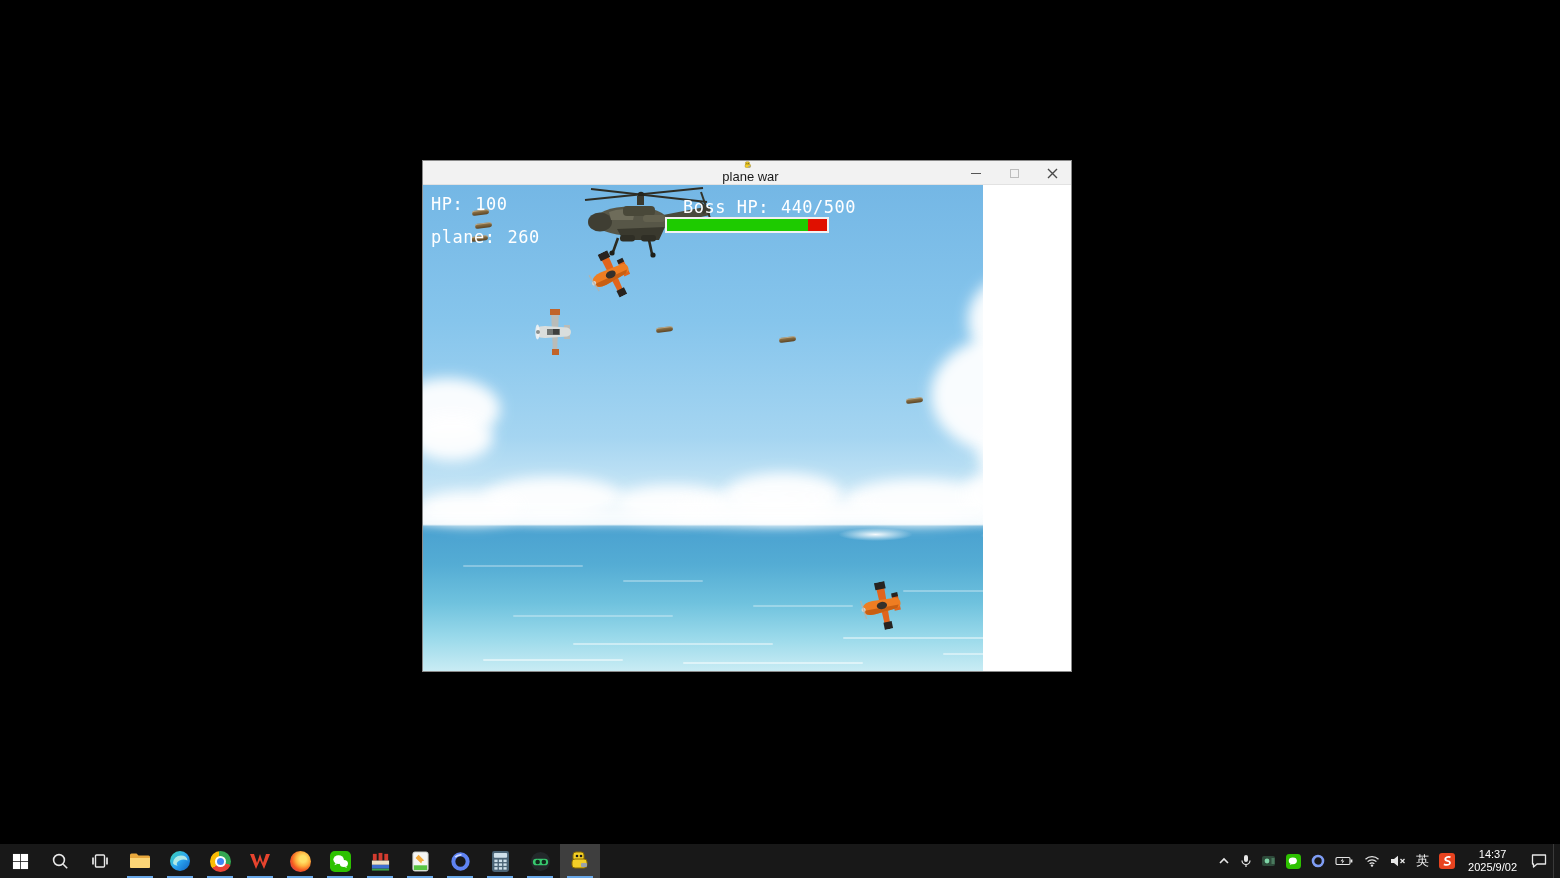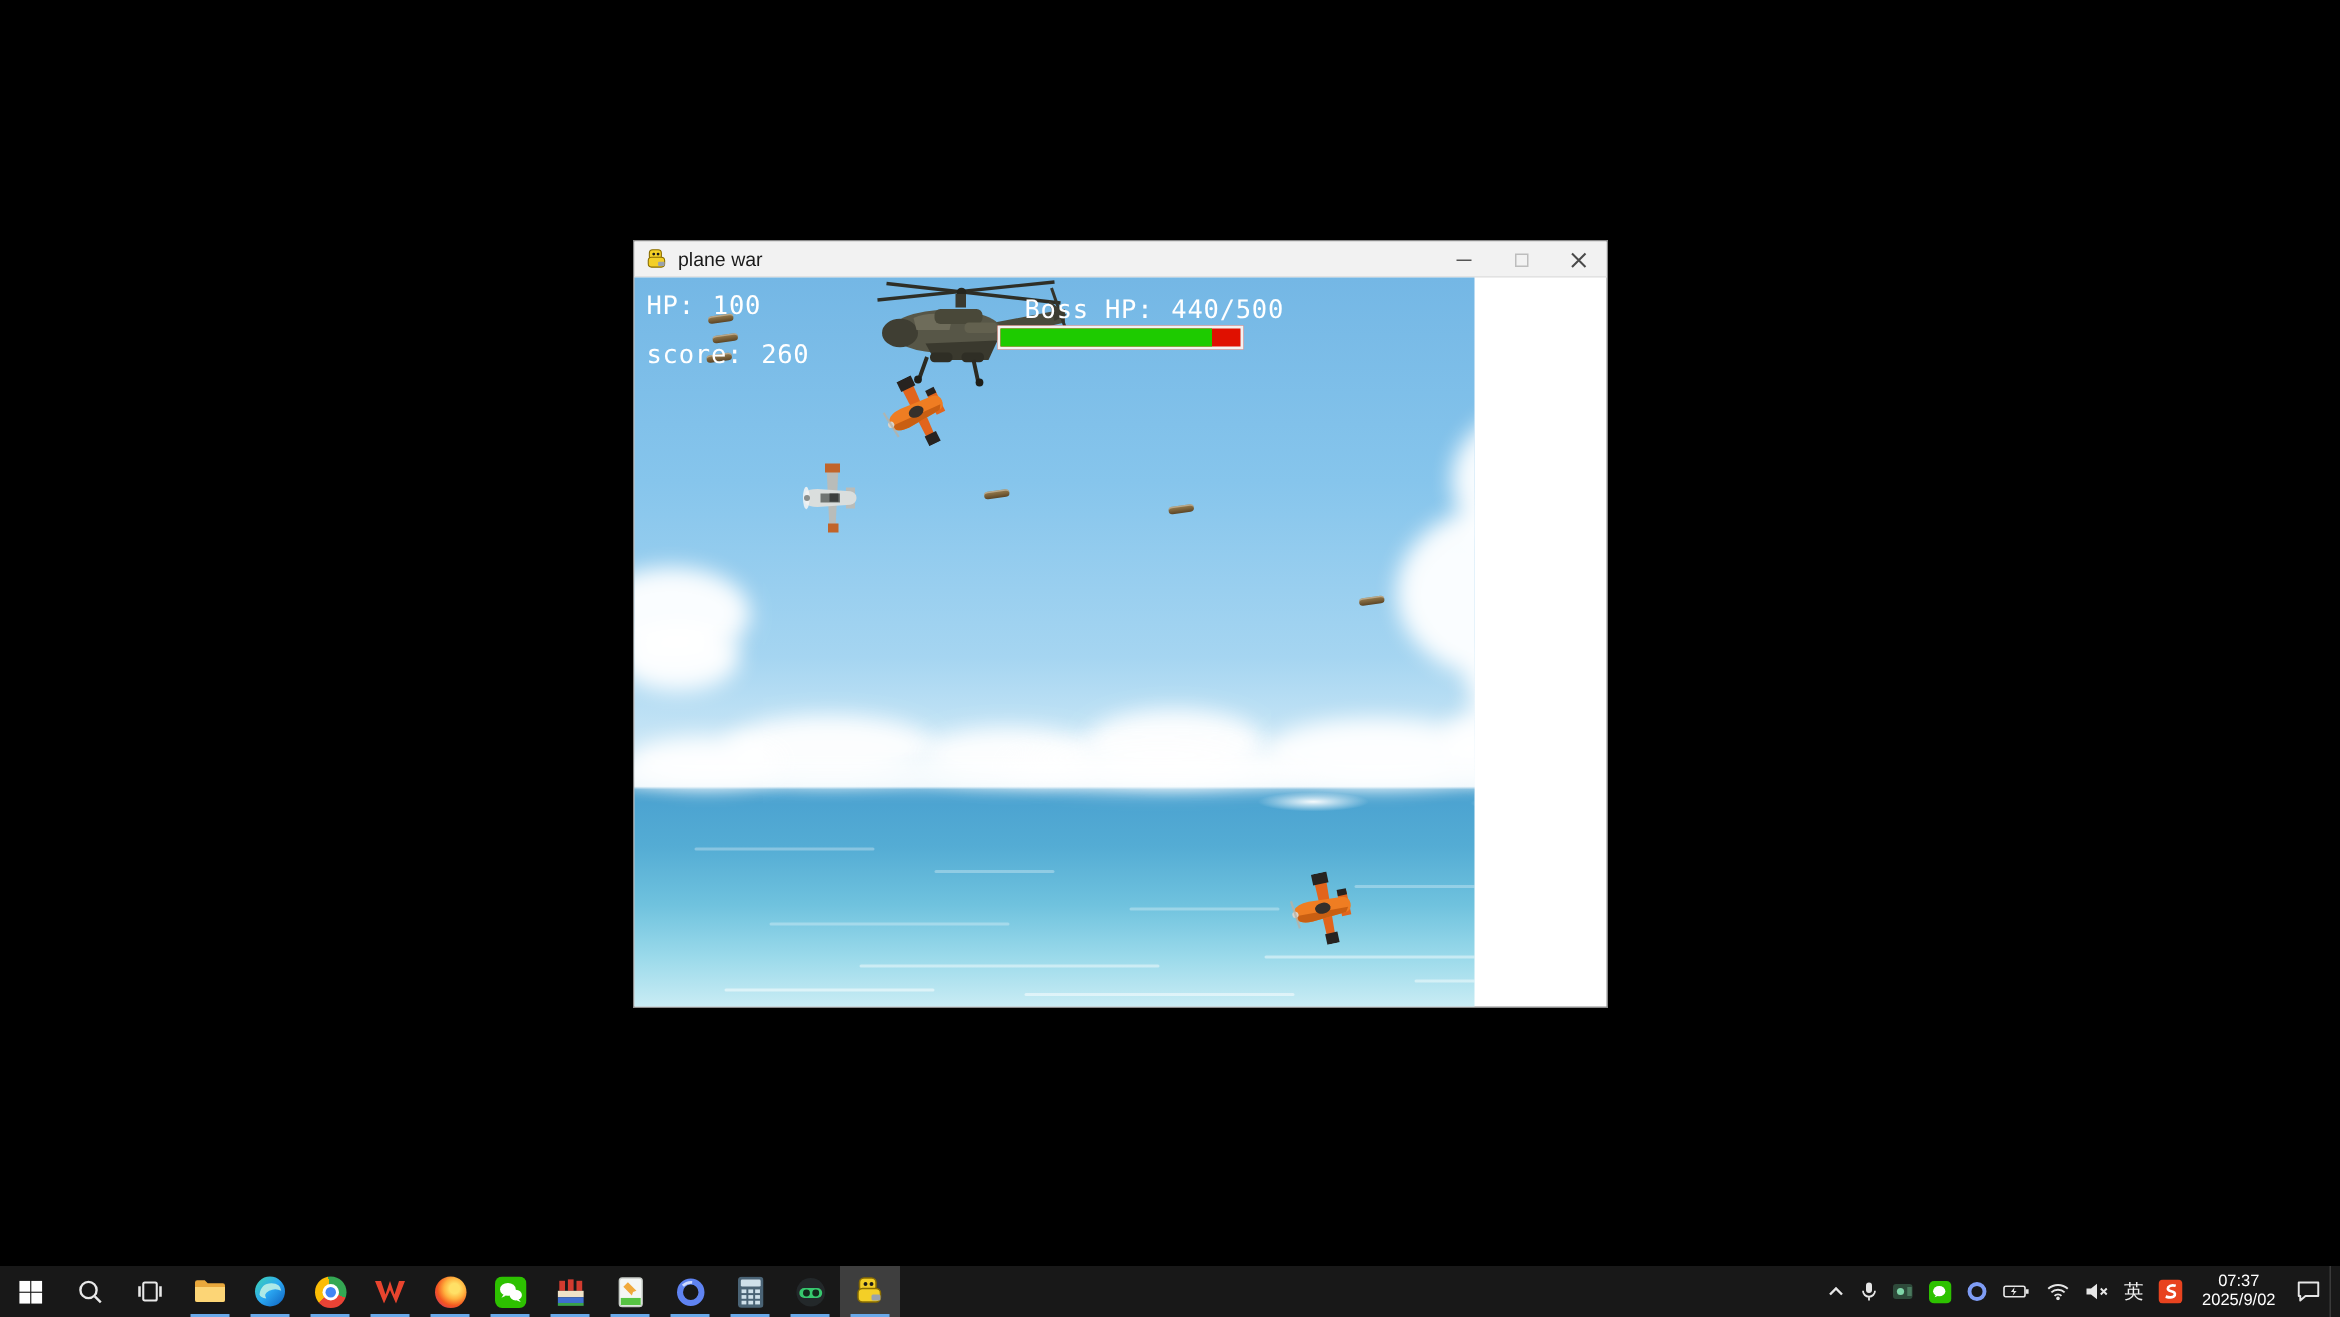--- a/index.html
+++ b/index.html
@@ -3,21 +3,21 @@
 <meta charset="utf-8">
 <style>
   * { margin:0; padding:0; box-sizing:border-box; }
   html,body { width:1560px; height:878px; background:#000; overflow:hidden;
               font-family:"Liberation Sans", sans-serif; }
 
   
   .game-window { position:absolute; left:422px; top:160px; width:650px; height:512px;
                  border:1px solid #8a8a8a; background:#fff; }
   .title-bar { position:relative; height:24px; background:#f2f2f2; display:flex;
-               align-items:center; padding-left:7px; border-bottom:1px solid #e2e2e2; }
+               align-items:center; padding-left:7px; border-bottom:1px solid #e2e2e2;flex-direction:column; }
   .title-bar .app-icon { width:16px; height:16px; margin-right:6px; }
   .title-text { font-size:13px; color:#1a1a1a; }
   .win-controls { position:absolute; right:0; top:0; height:24px; display:flex; }
   .win-btn { width:38px; height:24px; display:flex; align-items:center; justify-content:center; }
   .glyph-min { width:10px; height:0; border-top:1.5px solid #555; }
   .glyph-max { width:9px; height:9px; border:1.2px solid #bdbdbd; }
 
   
   .game-area { position:absolute; left:0; top:24px; width:560px; height:486px; overflow:hidden;
     background:linear-gradient(180deg,
@@ -181,21 +181,21 @@
 
       <div class="bullet" style="left:49px;  top:25px;"></div>
       <div class="bullet" style="left:52px;  top:38px;"></div>
       <div class="bullet" style="left:48px;  top:51px;"></div>
       <div class="bullet" style="left:233px; top:142px;"></div>
       <div class="bullet" style="left:356px; top:152px;"></div>
       <div class="bullet" style="left:483px; top:213px;"></div>
       <div class="bullet" style="left:601px; top:272px;"></div>
 
       <div class="hud-text hud-hp"><span>HP:</span><span class="v">100</span></div>
-      <div class="hud-text hud-score"><span>score:</span><span class="v">260</span></div>
+      <div class="hud-text hud-score"><span>plane:</span><span class="v">260</span></div>
       <div class="hud-text hud-boss"><span>Boss HP:</span><span class="v">440/500</span></div>
       <div class="boss-bar">
         <div class="boss-fill" style="width:88%"></div>
       </div>
     </div>
   </div>
 
   <div class="taskbar">
     <div class="tb-left">
       <div class="tb-item">
@@ -399,21 +399,21 @@
       <div class="tray-item ime">
           <span>英</span>
         </div>
       <div class="tray-item">
         <svg width="16" height="16" viewBox="0 0 16 16">
           <rect width="16" height="16" rx="3" fill="#e8431f"></rect>
           <path d="M11.5 4.2 Q8 3.2 6.5 5.2 Q5.5 7.2 8.5 7.8 Q11.5 8.4 10.8 10.6 Q9.5 12.8 4.8 11.4" stroke="#fff" stroke-width="1.8" fill="none"></path>
         </svg>
       </div>
       <div class="clock">
-        <div>07:37</div>
+        <div>14:37</div>
         <div>2025/9/02</div>
       </div>
       <div class="tray-item">
         <svg width="18" height="16" viewBox="0 0 18 16">
           <path d="M2.5 2 H15.5 V11 H7 L3.5 14 V11 H2.5 Z" fill="none" stroke="#e6e6e6" stroke-width="1.3" stroke-linejoin="round"></path>
         </svg>
       </div>
       <div class="show-desktop"></div>
     </div>
   </div>

